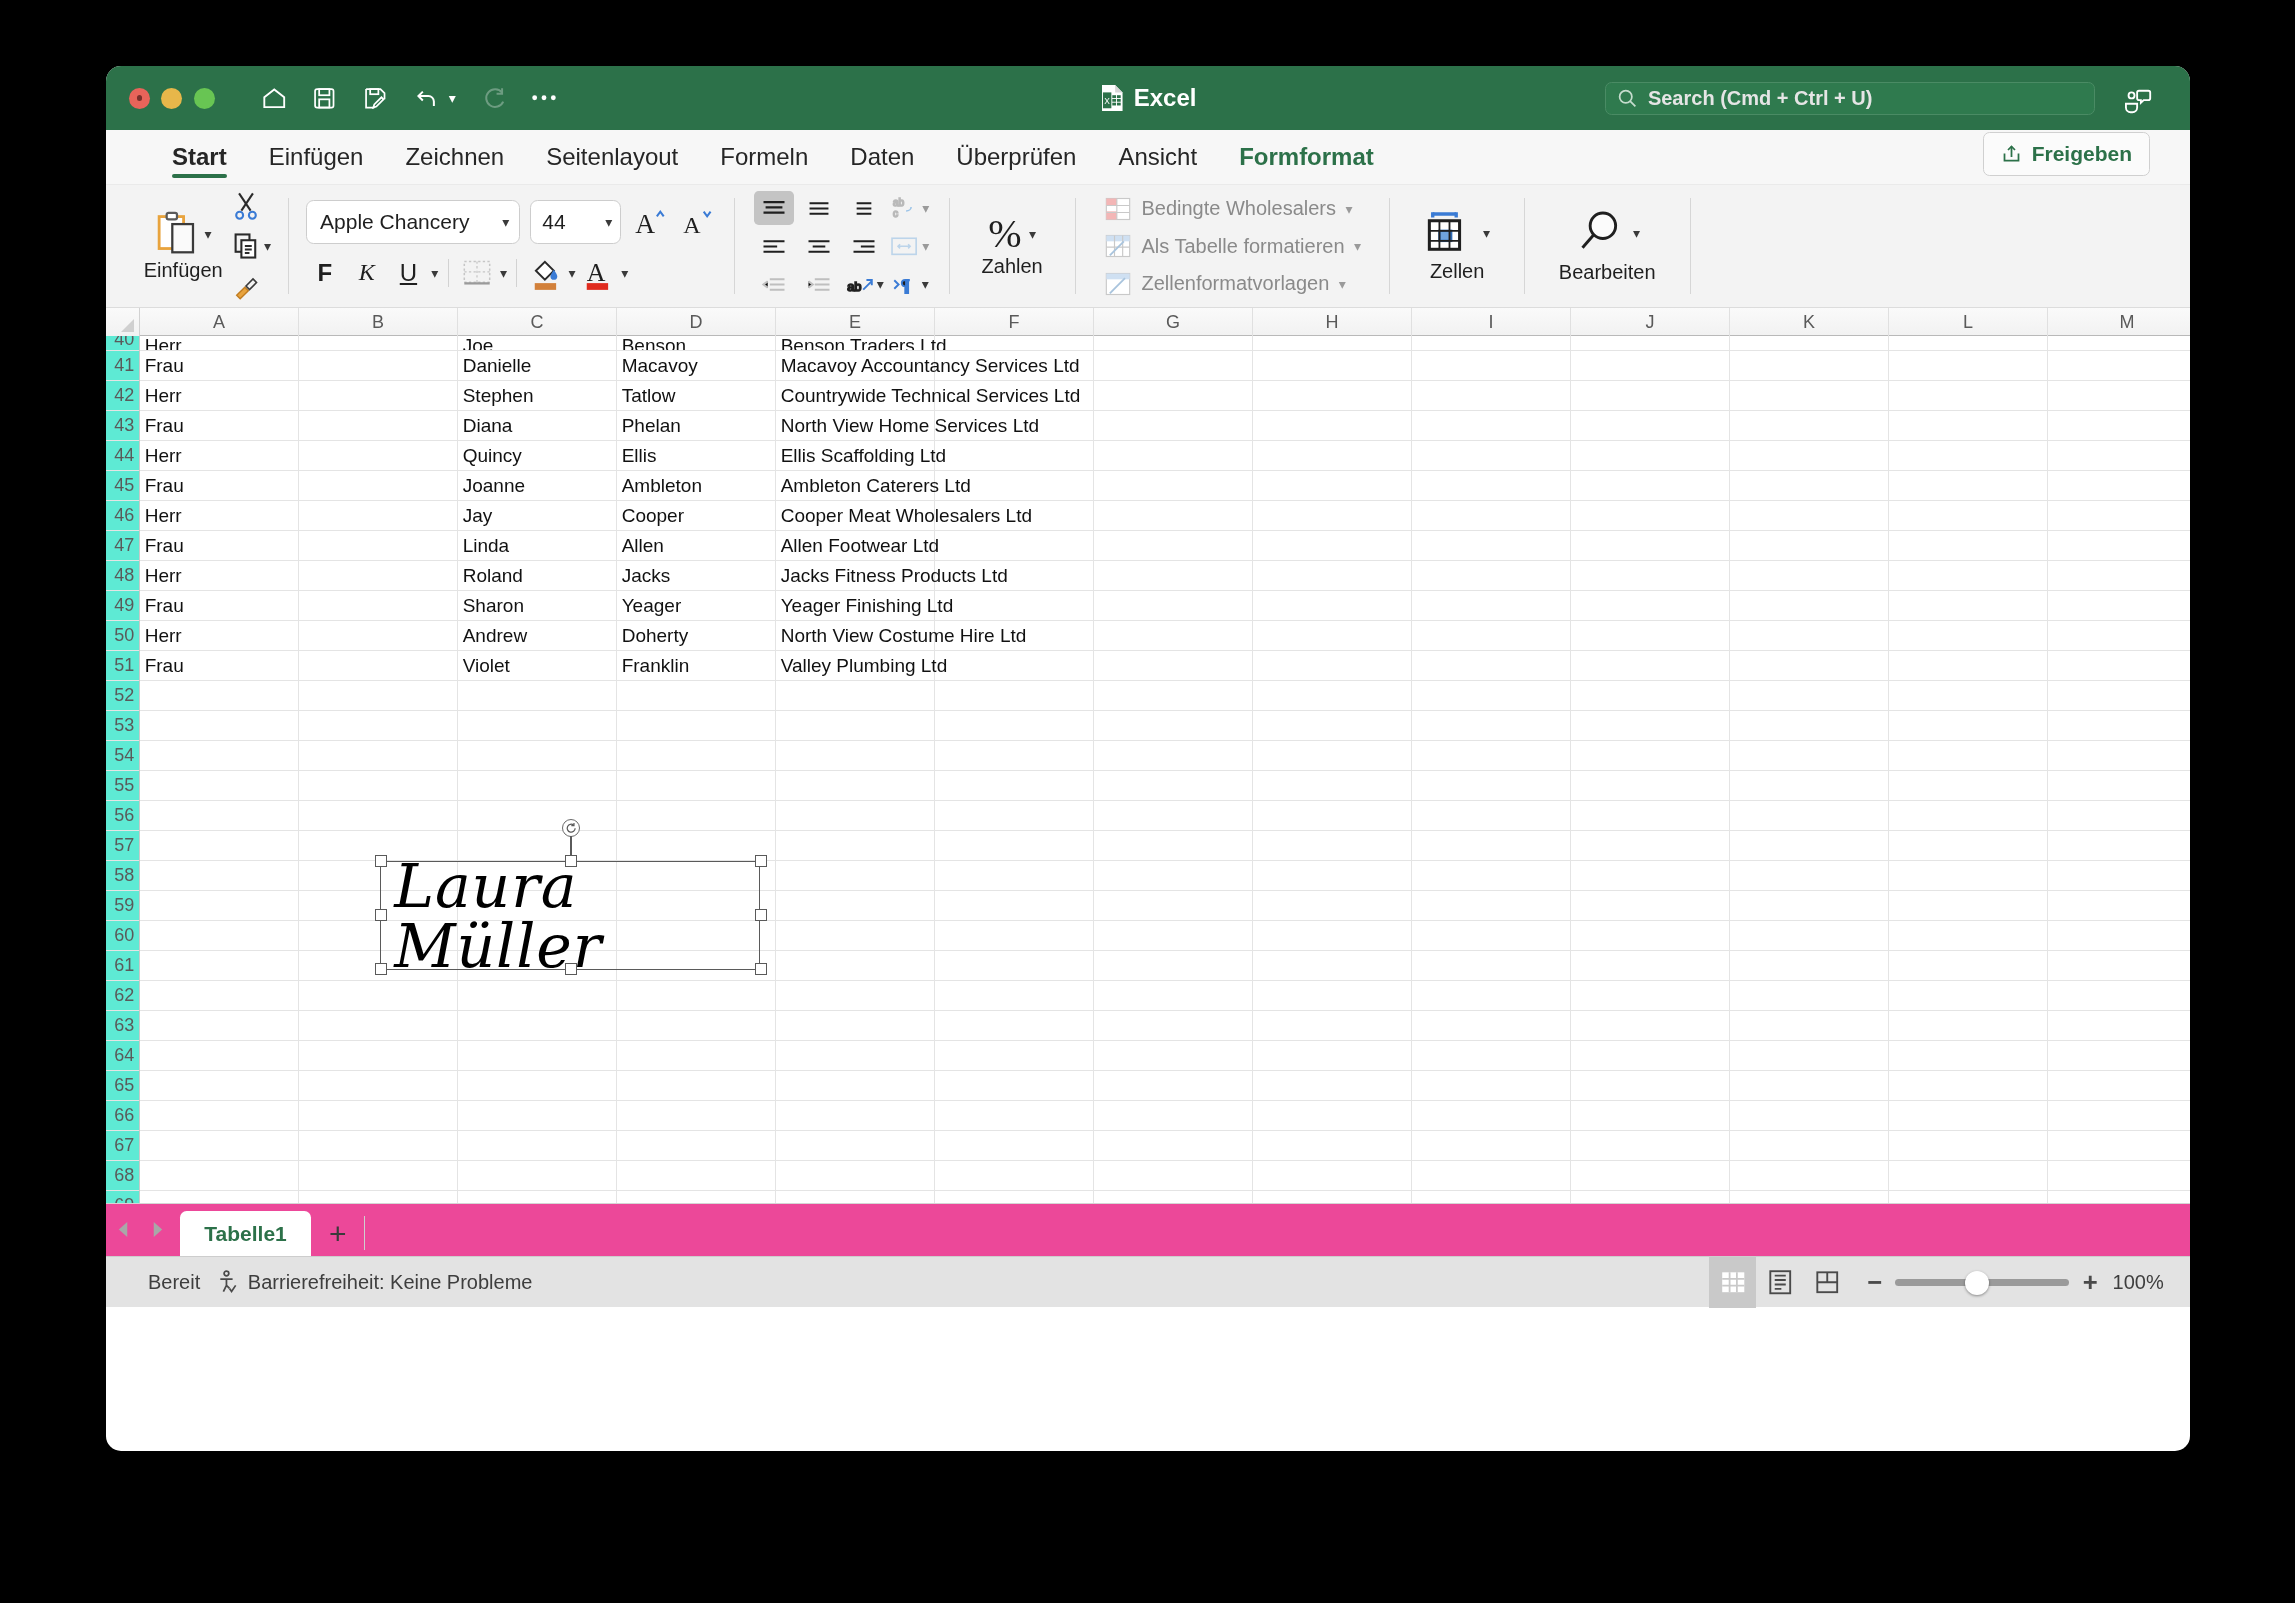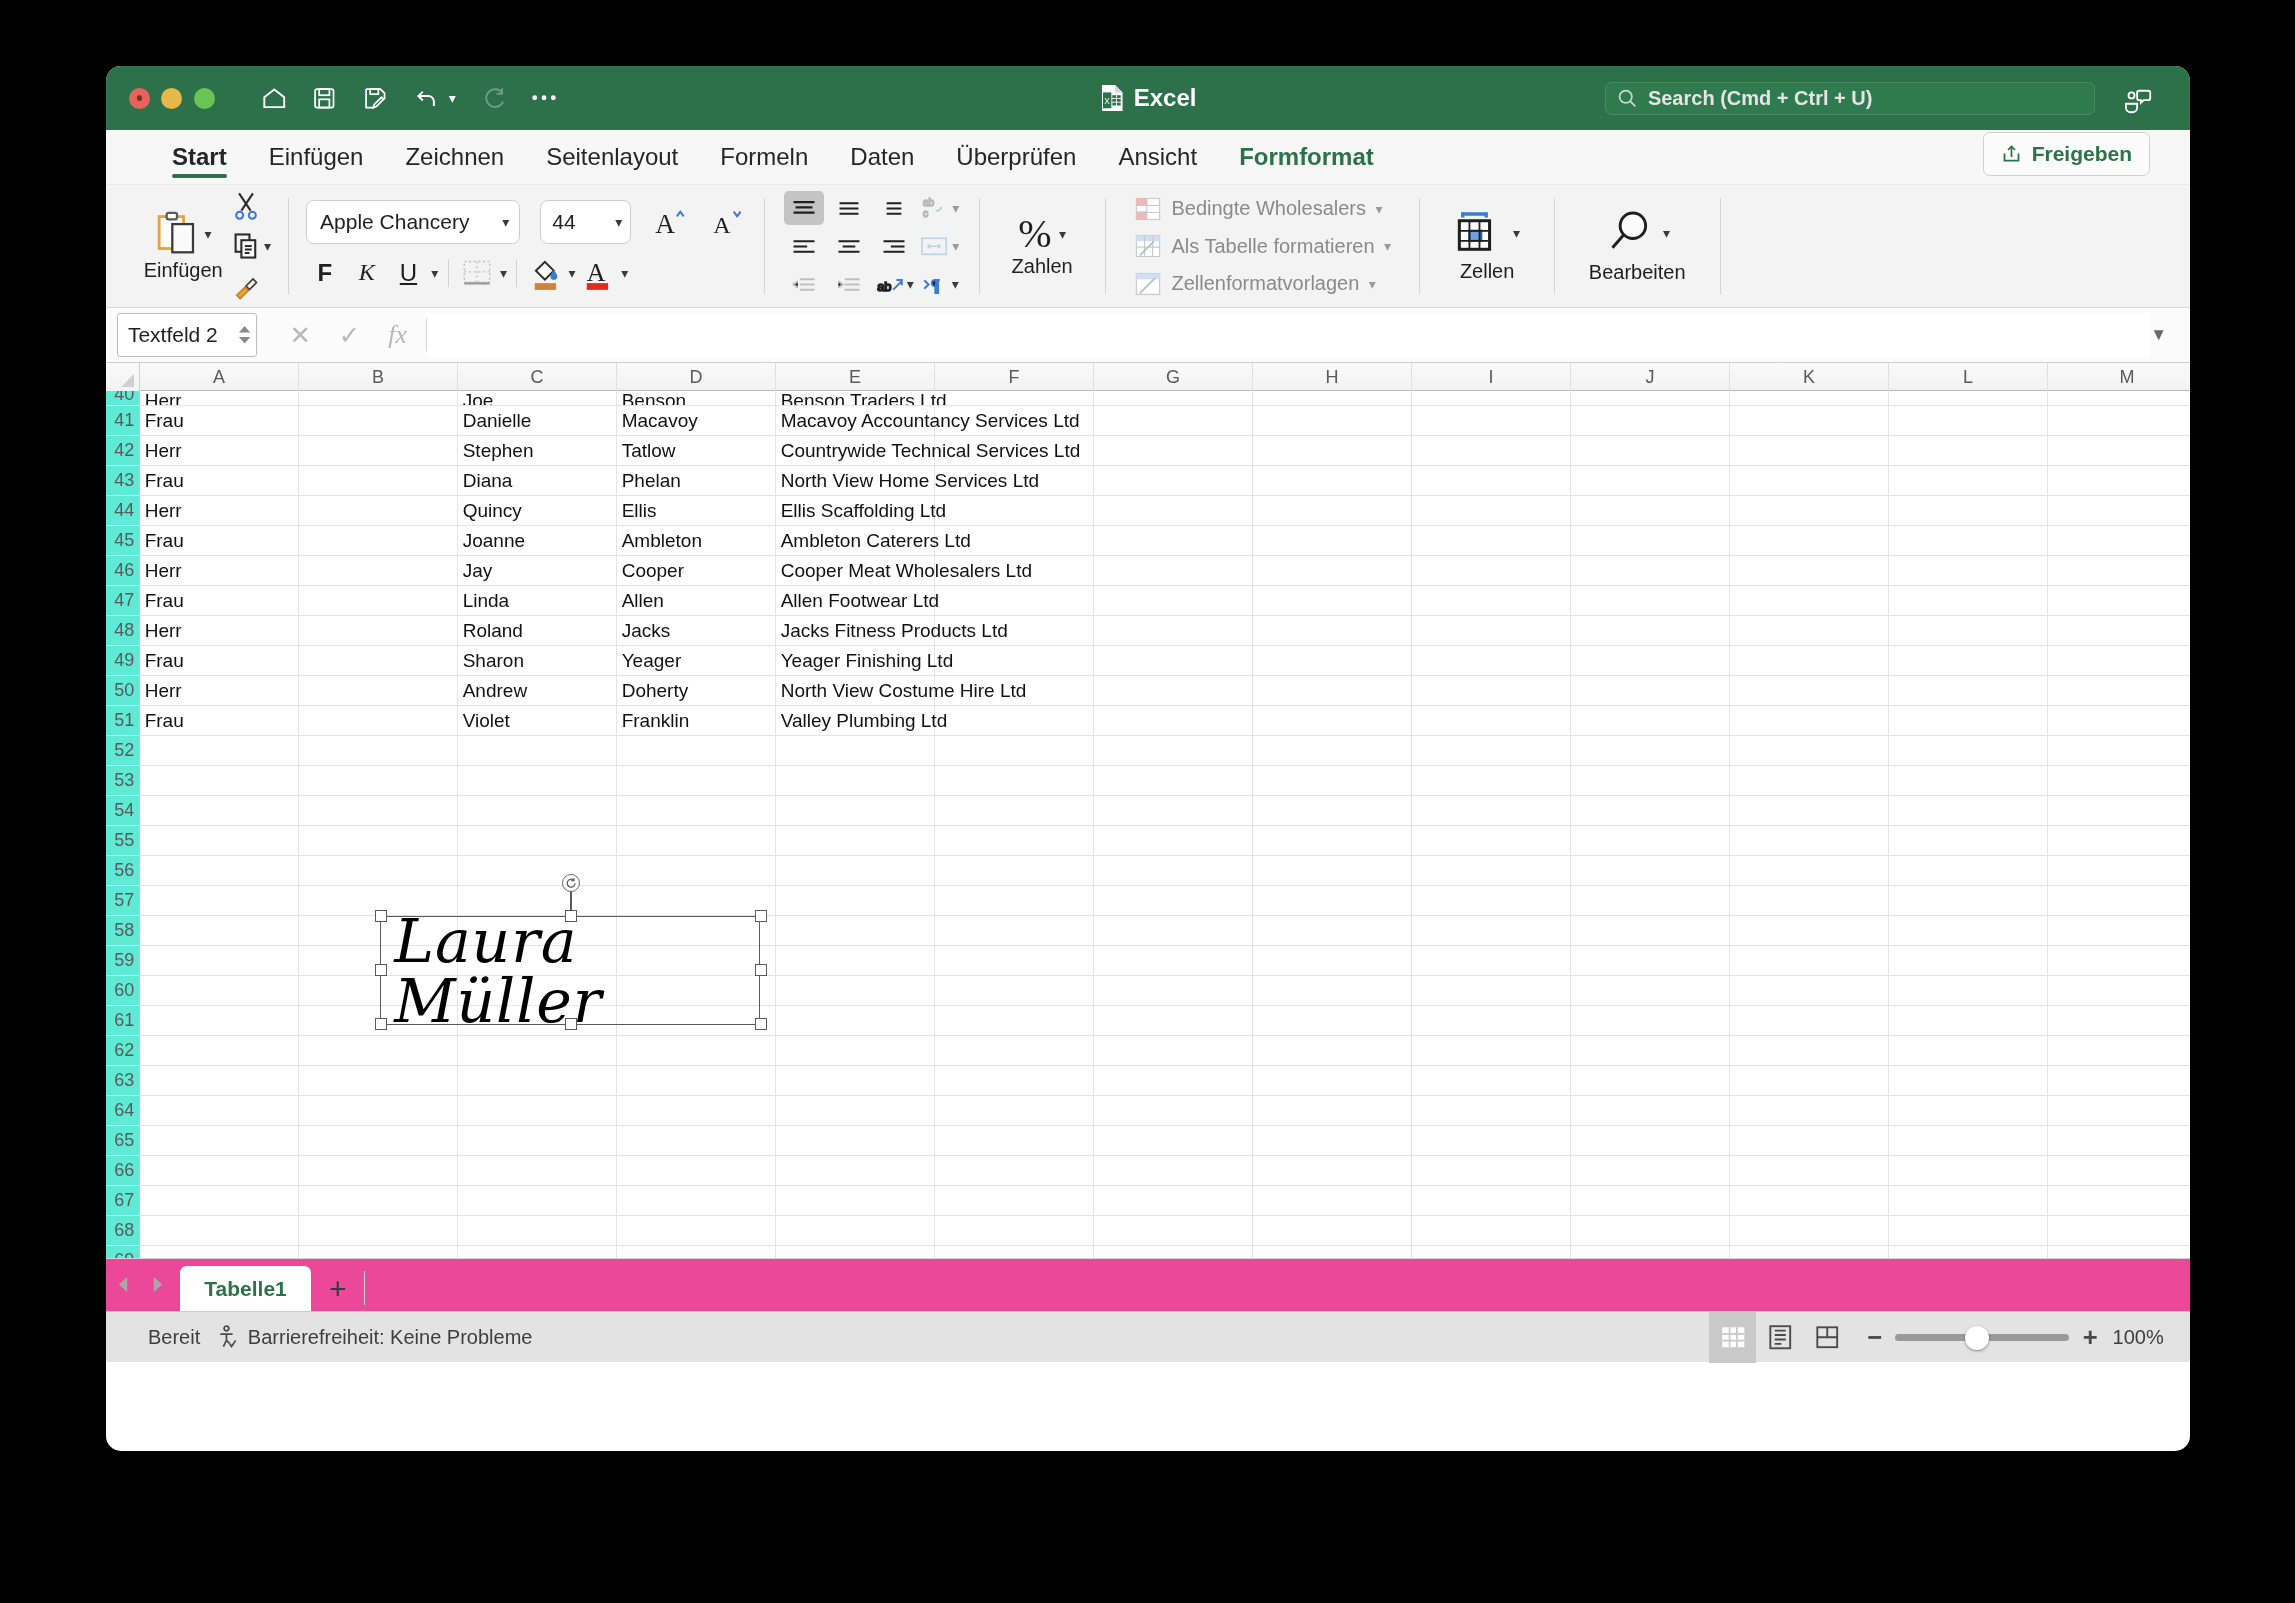--- a/index.html
+++ b/index.html
@@ -94,21 +94,21 @@
   .rgroup { display:flex; align-items:center; padding:0 13.2px; position:relative; }
   .rsep { width:0.9px; background:#d6d6d6; margin:13.2px 3.8px; }
 
   .paste-col { display:flex; flex-direction:column; align-items:center; justify-content:center; padding:0 9.5px;}
   .paste-row { display:flex; align-items:center; gap:5.7px; }
   .plabel { font-size:20px; color:#1f1f1f; margin-top:1.9px;}
 
   .mini-col { display:flex; flex-direction:column; gap:1.9px; align-items:flex-start; justify-content:center; }
   .mini-row { display:flex; align-items:center; gap:3.8px; height:38px;}
 
-  .fontrow1 { display:flex; align-items:center; gap:20px; }
+  .fontrow1 { display:flex; align-items:center; gap:10px; }
   .fontrow2 { display:flex; align-items:center; gap:3.8px; margin-top:9.5px; }
   .fontsel {
     width:214px; height:44px; border:0.9px solid #cdcdcd; border-radius:7.6px;
     background:#fff; display:flex; align-items:center; justify-content:space-between;
     padding:0 9.5px 0 13.2px; font-size:21px; color:#1f1f1f;
   }
   .sizesel {
     width:91px; height:44px; border:0.9px solid #cdcdcd; border-radius:7.6px;
     background:#fff; display:flex; align-items:center; justify-content:space-between;
     padding:0 7.6px 0 11.4px; font-size:21px; color:#1f1f1f;
@@ -617,41 +617,20 @@
           <span class="chev">▾</span>
         </div>
         <span class="biglabel">Bearbeiten</span>
       </div>
     </div>
 
     <div class="rsep"></div>
 
   </div>
 
-  <div id="formulabar">
-    <div id="namebox">
-      <span>Textfeld 2</span>
-      <span class="spin">
-        <svg width="13.2" height="8.5" viewBox="0 0 14 9">
-            <path d="M7 1l6 7H1z" fill="#8a8a8a"></path>
-          </svg>
-        <svg width="13.2" height="8.5" viewBox="0 0 14 9">
-            <path d="M7 8L1 1h12z" fill="#8a8a8a"></path>
-          </svg>
-      </span>
-    </div>
-    <div class="fb-btns">
-      <span>✕</span>
-      <span>✓</span>
-      <span class="fx">fx</span>
-    </div>
-    <div id="fx-sep"></div>
-    <div id="formula-input"></div>
-    <div id="fb-collapse">▼</div>
-  </div>
 
   <div id="gridwrap">
     <div id="colheader">
       <div id="corner"></div>
       <div id="colcells" style="display:flex">
           <div class="colcell" style="width: 159px;">A</div>
           <div class="colcell" style="width: 159px;">B</div>
           <div class="colcell" style="width: 159px;">C</div>
           <div class="colcell" style="width: 159px;">D</div>
           <div class="colcell" style="width: 159px;">E</div>

